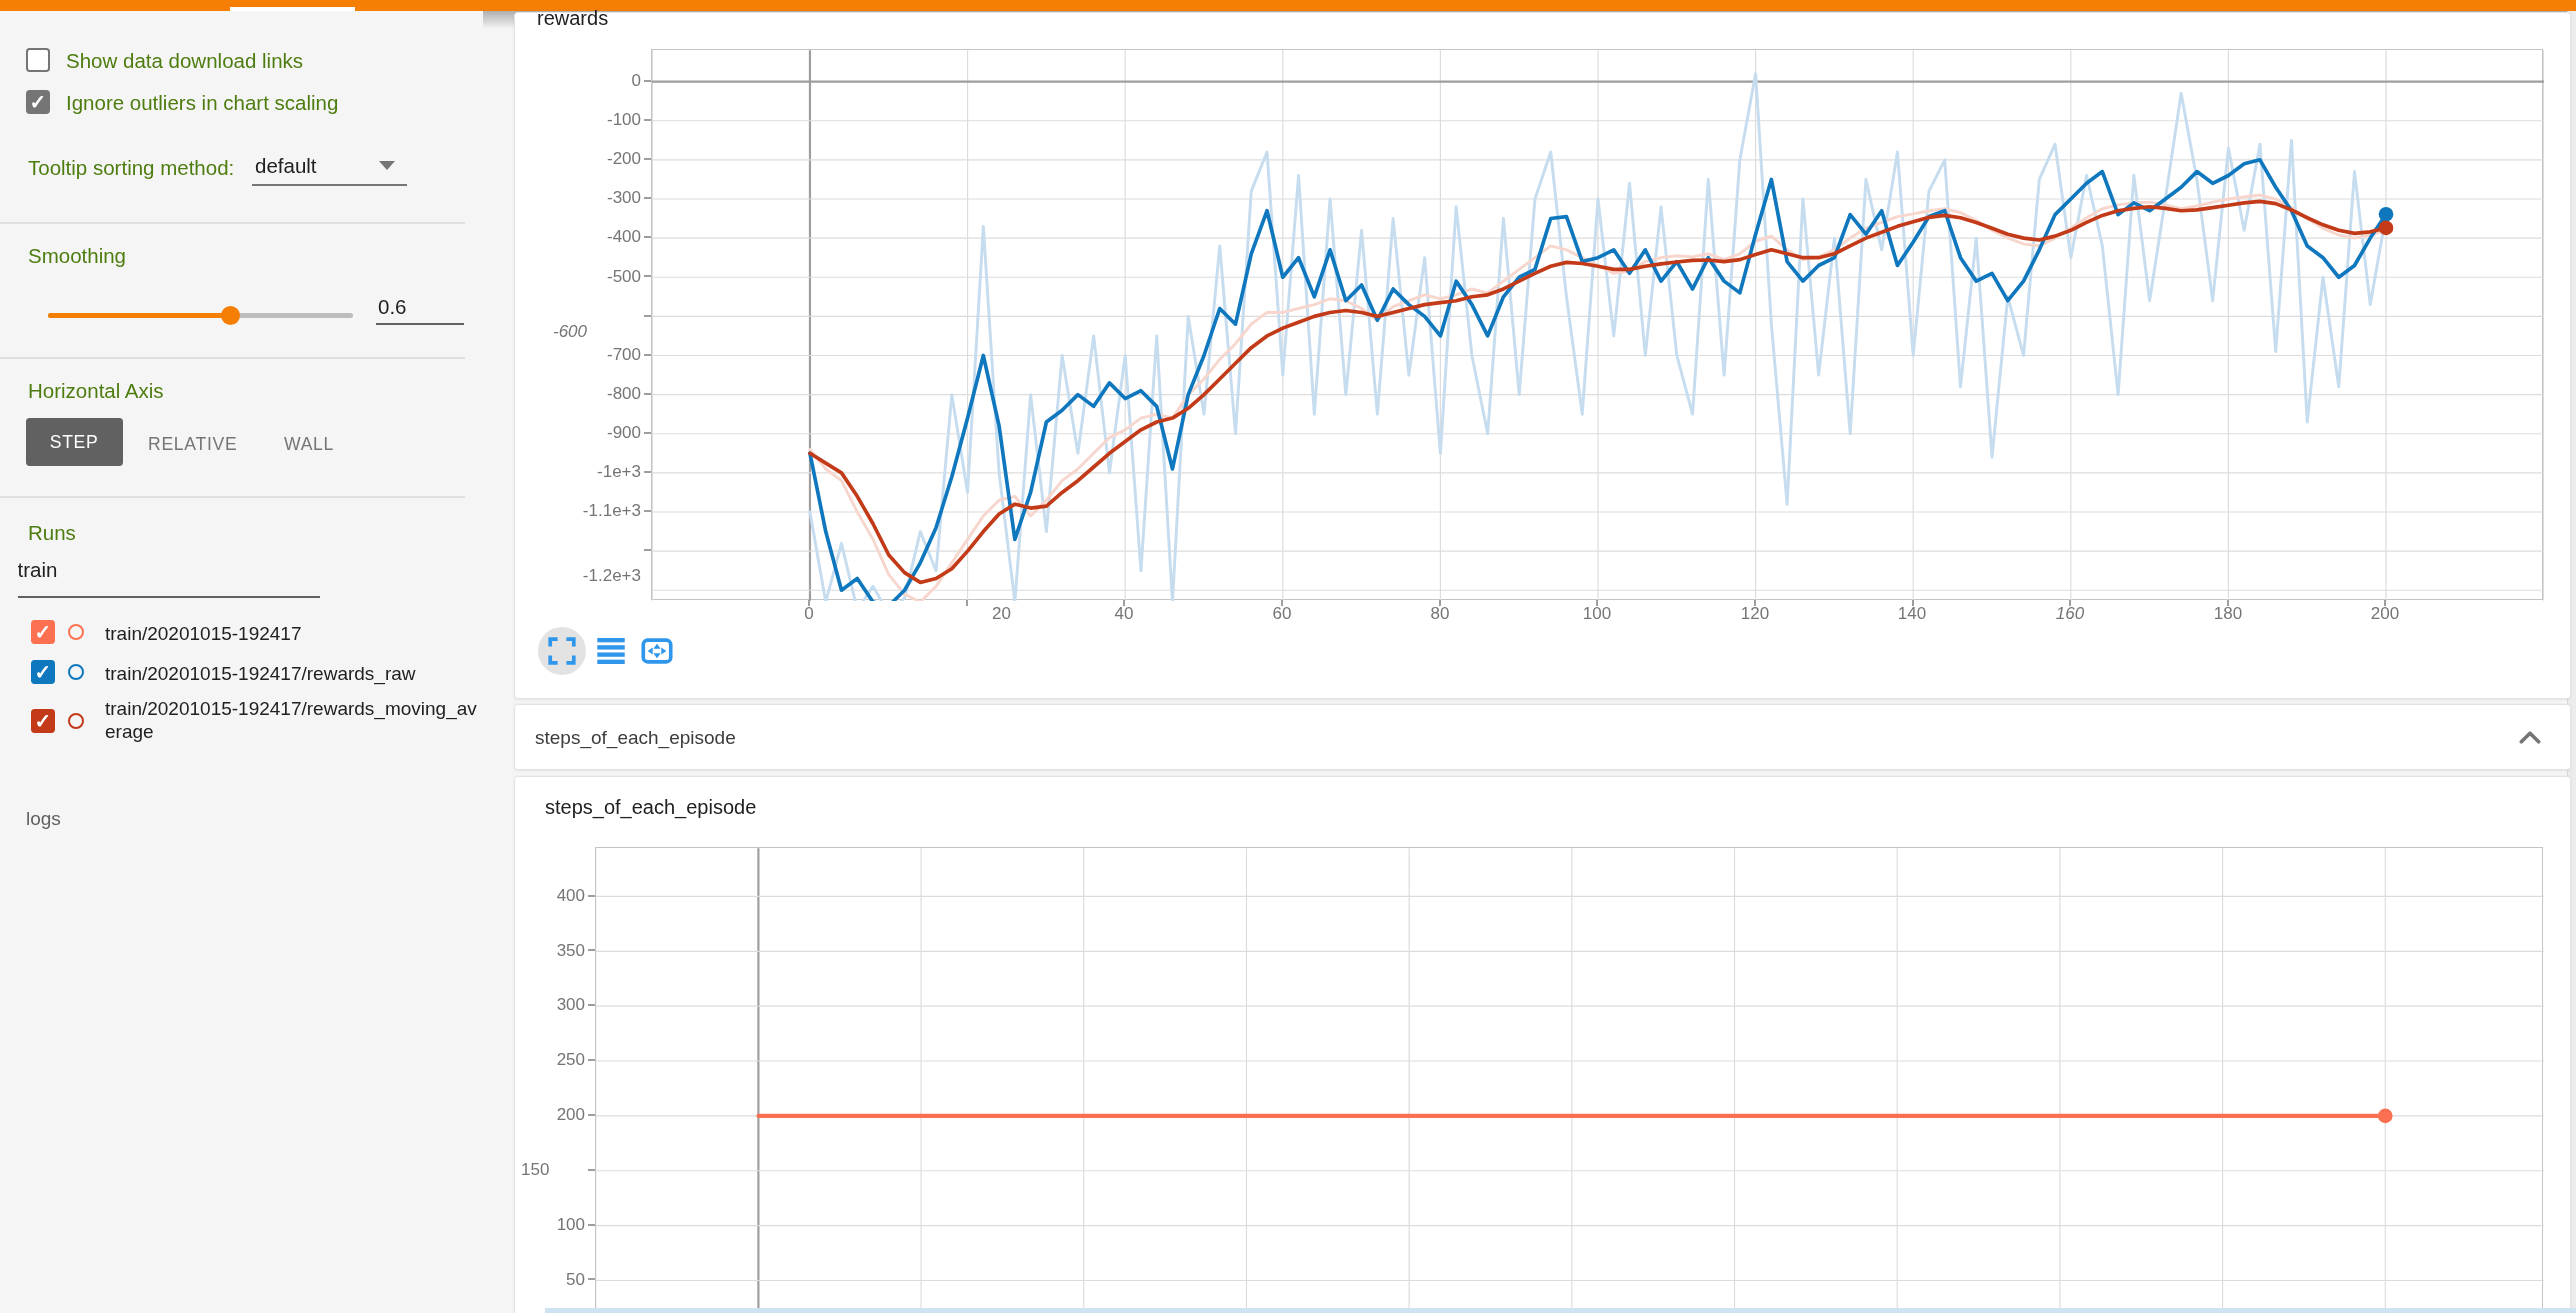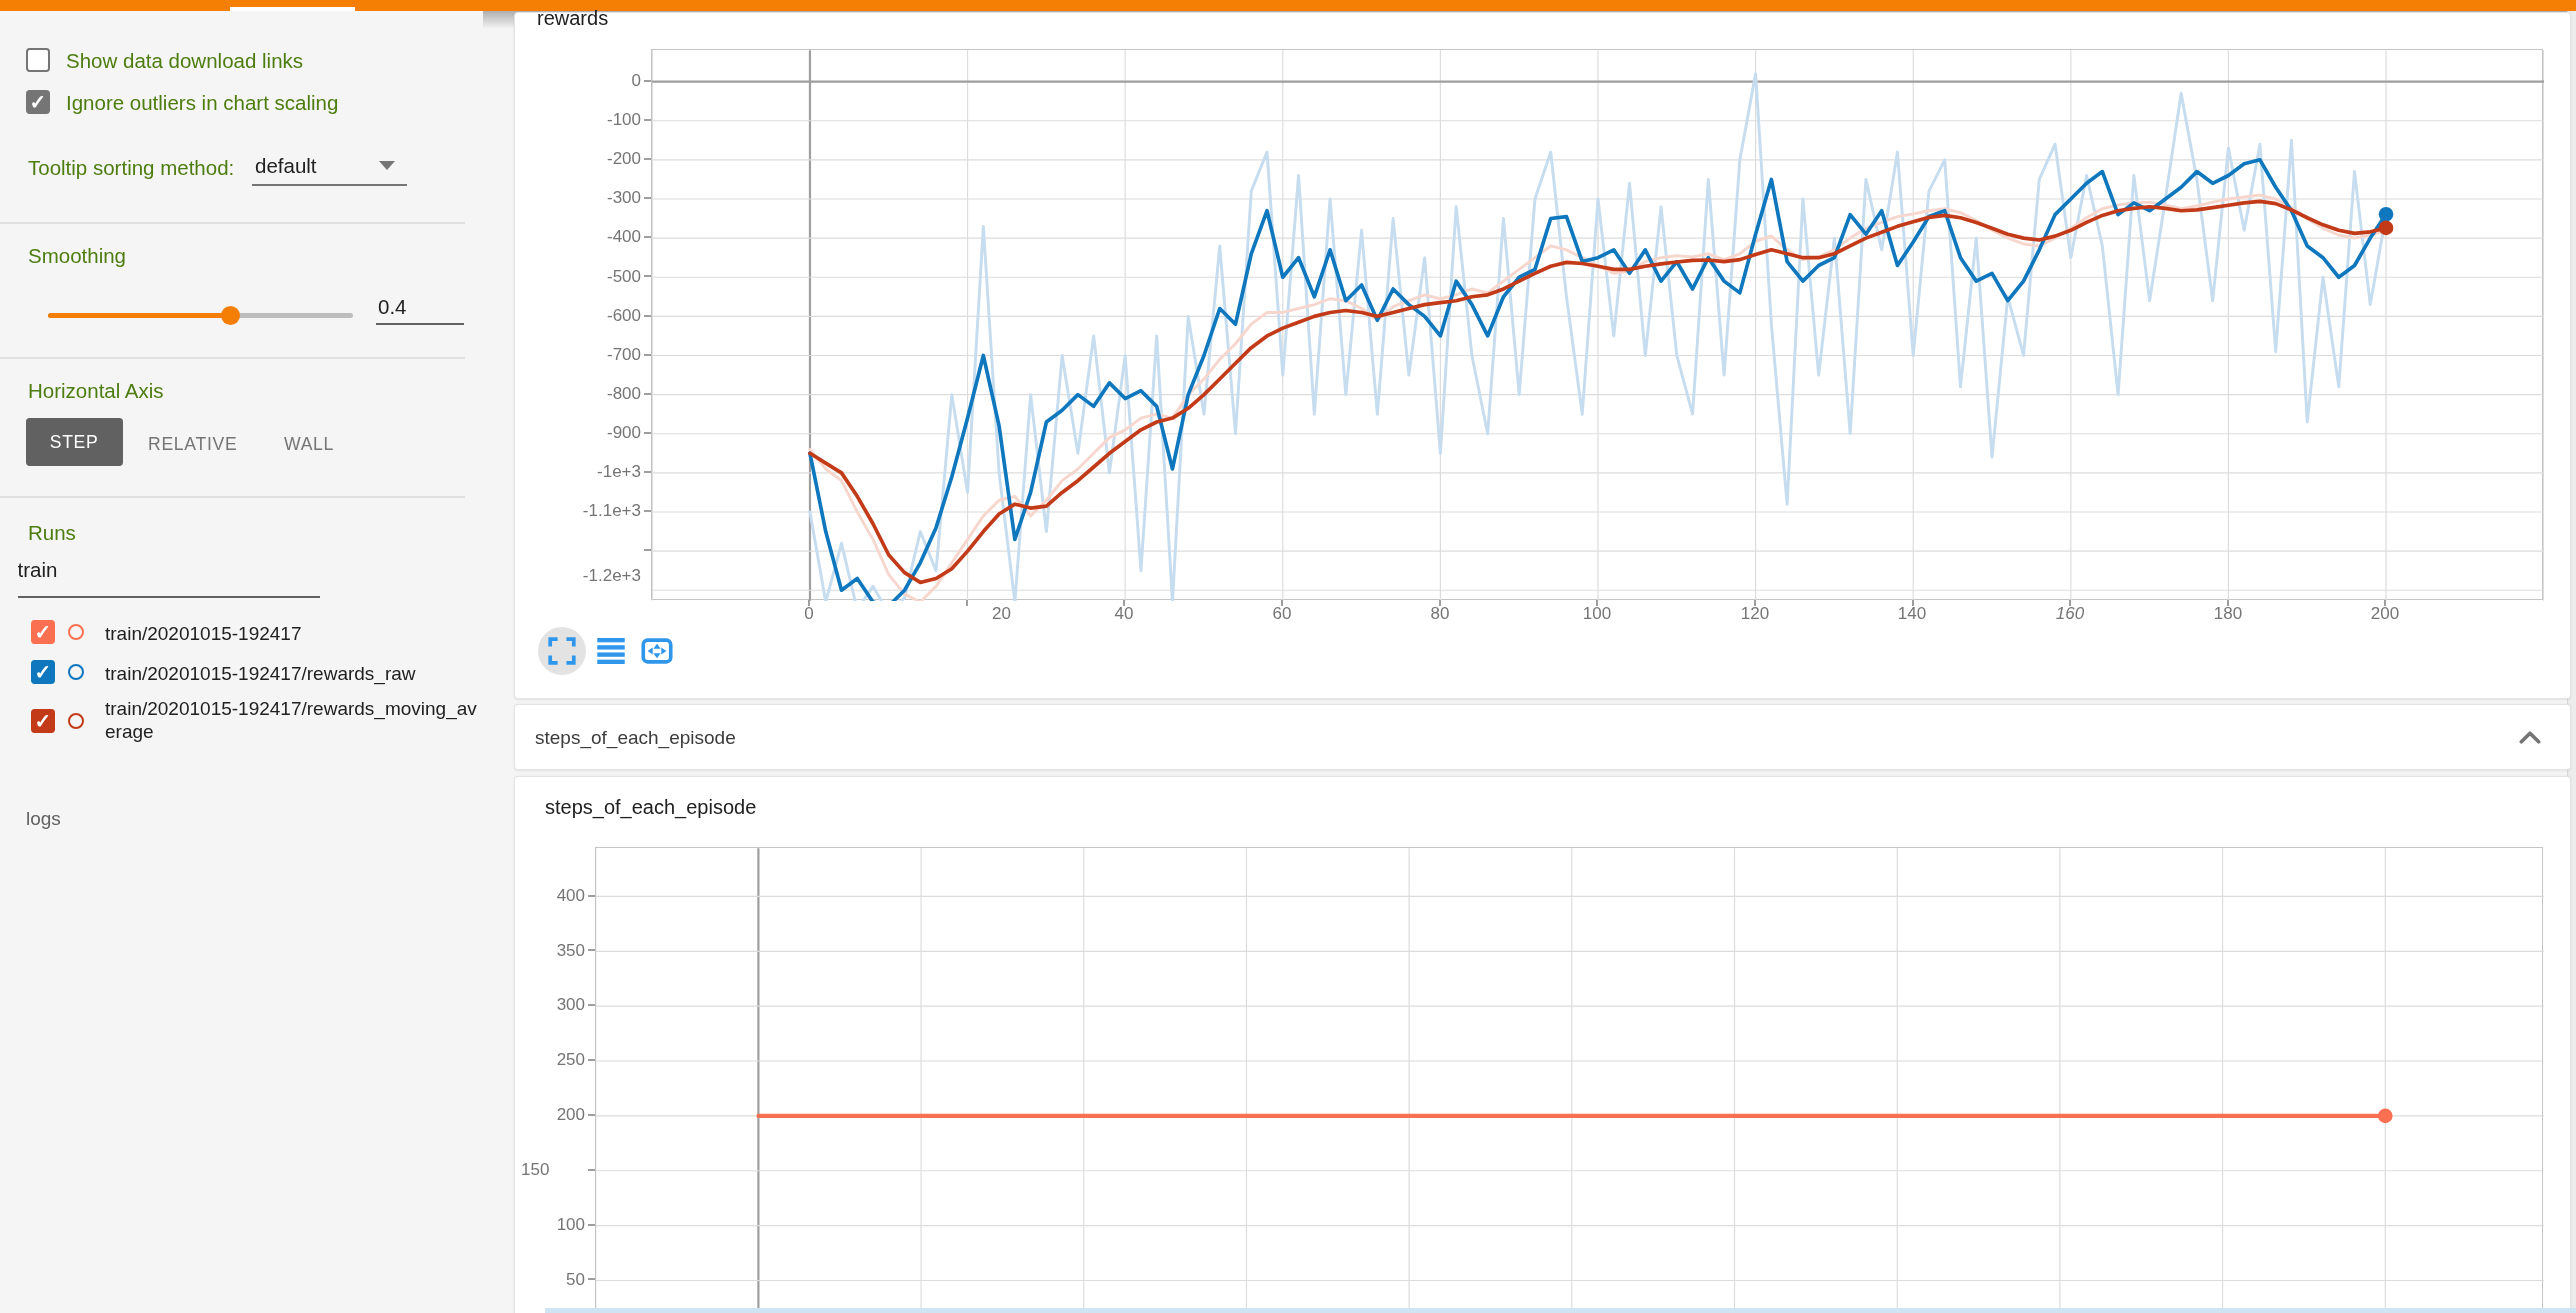--- a/index.html
+++ b/index.html
@@ -72,21 +72,21 @@
   <div class="dd-arrow" style="left:379px;top:150px;"></div>
   <div class="underline" style="left:252px;top:173px;width:155px;"></div>
 
   <div class="divider" style="top:211px;"></div>
 
   <div class="side-label" style="left:28px;top:233px;">Smoothing</div>
   <div id="slider-track">
     <div id="slider-fill" style="background: rgb(245, 127, 5); width: 183px;"></div>
     <div id="slider-thumb" style="background: rgb(245, 127, 5); left: 173px;"></div>
   </div>
-  <div class="side-label" style="left:378px;top:284px;color:#212121;">0.4</div>
+  <div class="side-label" style="left:378px;top:284px;color:#212121;">0.6</div>
   <div class="underline" style="left:376px;top:312px;width:88px;background:#616161;"></div>
 
   <div class="divider" style="top:346px;"></div>
 
   <div class="side-label" style="left:28px;top:368px;">Horizontal Axis</div>
   <div id="step-btn" style="left:25.6px;top:407px;width:97px;height:48px;">STEP</div>
   <div class="axis-opt" style="left:148px;top:423px;">RELATIVE</div>
   <div class="axis-opt" style="left:284px;top:423px;">WALL</div>
 
   <div class="divider" style="top:485px;"></div>
@@ -162,21 +162,21 @@
     <span class="tick-label" style="left: 553px; top: 110px; width: 88px; text-align: right;">-100</span>
     <div class="tick-mark" style="left: 644px; top: 119px; width: 7.3px; height: 1.5px;"></div>
     <span class="tick-label" style="left: 553px; top: 149px; width: 88px; text-align: right;">-200</span>
     <div class="tick-mark" style="left: 644px; top: 158px; width: 7.3px; height: 1.5px;"></div>
     <span class="tick-label" style="left: 553px; top: 188px; width: 88px; text-align: right;">-300</span>
     <div class="tick-mark" style="left: 644px; top: 197px; width: 7.3px; height: 1.5px;"></div>
     <span class="tick-label" style="left: 553px; top: 227px; width: 88px; text-align: right;">-400</span>
     <div class="tick-mark" style="left: 644px; top: 236px; width: 7.3px; height: 1.5px;"></div>
     <span class="tick-label" style="left: 553px; top: 267px; width: 88px; text-align: right;">-500</span>
     <div class="tick-mark" style="left: 644px; top: 275px; width: 7.3px; height: 1.5px;"></div>
-    <span class="tick-label" style="left: 553px; top: 306px; width: 88px; text-align: right;">-600</span>
+    <span class="tick-label" style="left: 553px; top: 322px; width: 88px; text-align: left; font-style: italic;">-600</span>
     <div class="tick-mark" style="left: 644px; top: 315px; width: 7.3px; height: 1.5px;"></div>
     <span class="tick-label" style="left: 553px; top: 345px; width: 88px; text-align: right;">-700</span>
     <div class="tick-mark" style="left: 644px; top: 354px; width: 7.3px; height: 1.5px;"></div>
     <span class="tick-label" style="left: 553px; top: 384px; width: 88px; text-align: right;">-800</span>
     <div class="tick-mark" style="left: 644px; top: 393px; width: 7.3px; height: 1.5px;"></div>
     <span class="tick-label" style="left: 553px; top: 423px; width: 88px; text-align: right;">-900</span>
     <div class="tick-mark" style="left: 644px; top: 432px; width: 7.3px; height: 1.5px;"></div>
     <span class="tick-label" style="left: 553px; top: 462px; width: 88px; text-align: right;">-1e+3</span>
     <div class="tick-mark" style="left: 644px; top: 471px; width: 7.3px; height: 1.5px;"></div>
     <span class="tick-label" style="left: 553px; top: 501px; width: 88px; text-align: right;">-1.1e+3</span>

